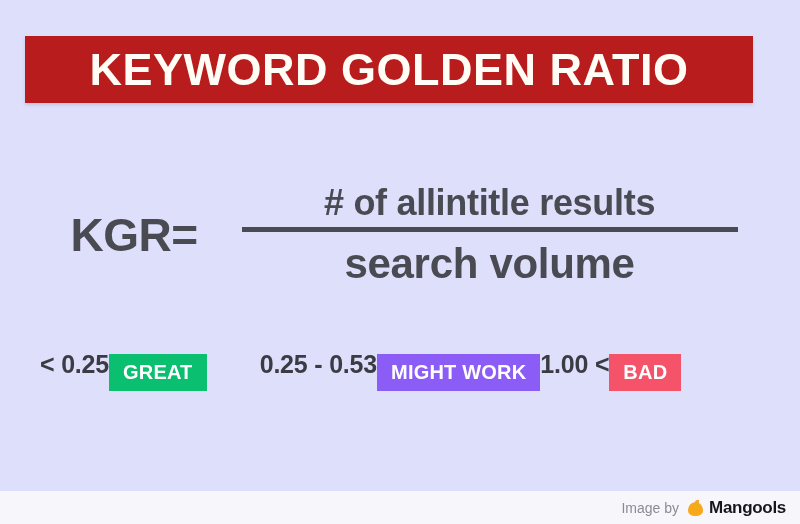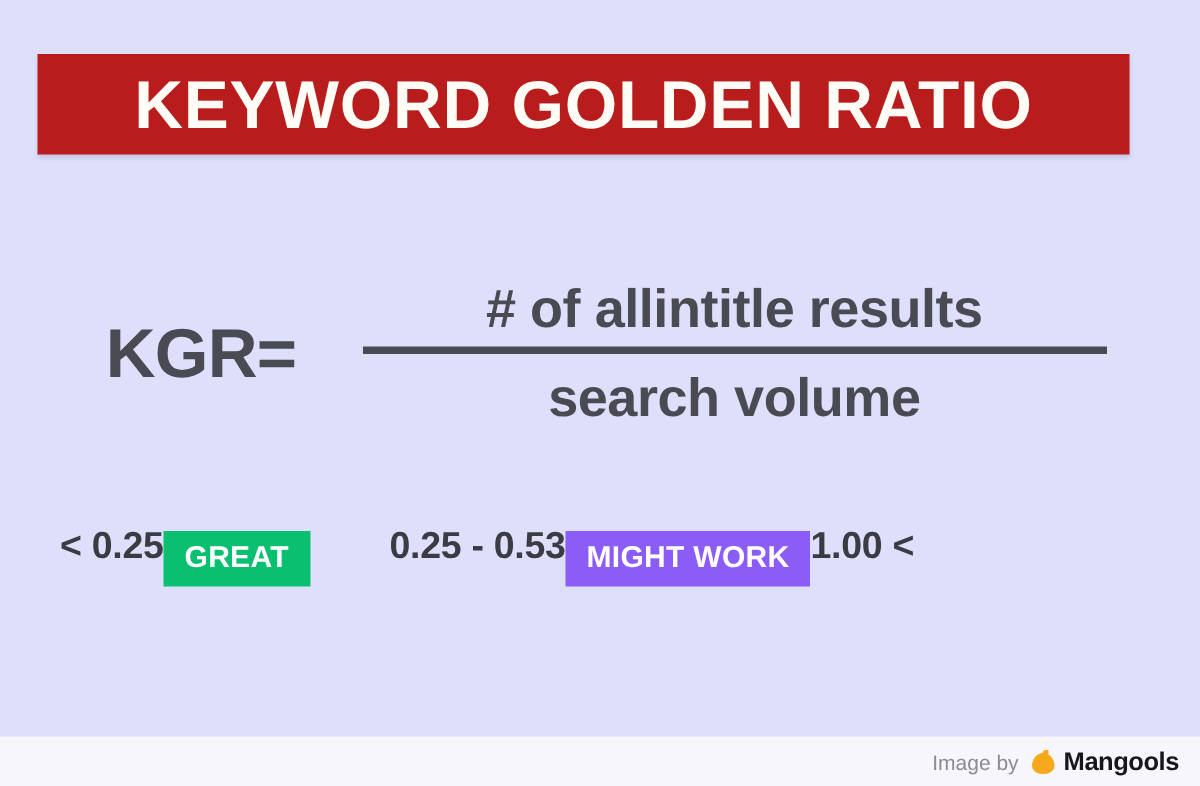--- a/index.html
+++ b/index.html
@@ -81,21 +81,21 @@
     letter-spacing: -0.3px;
     padding-bottom: 6px;
   }
   .fraction-bar {
     width: 496px;
     height: 5px;
     background: #4a4a53;
   }
   .fraction-denominator {
     color: #4a4a53;
-    font-size: 36px;
+    font-size: 42px;
     font-weight: bold;
     line-height: 1.05;
     white-space: nowrap;
     letter-spacing: -0.3px;
     padding-top: 10px;
   }
 
   
   .ranges {
     position: absolute;
@@ -215,20 +215,21 @@
       <div class="range-badge badge-great">GREAT</div>
     </div>
 
     <div class="range-col">
       <div class="range-value">0.25 - 0.53</div>
       <div class="range-badge badge-might">MIGHT WORK</div>
     </div>
 
     <div class="range-col">
       <div class="range-value">1.00 &lt;</div>
+      <div class="range-badge badge-bad">BAD</div>
     </div>
 
   </div>
 
   <div class="footer">
     <span class="footer-credit">Image by</span>
     <span class="mango-icon">
       <span class="body"></span>
       <span class="leaf"></span>
     </span>

